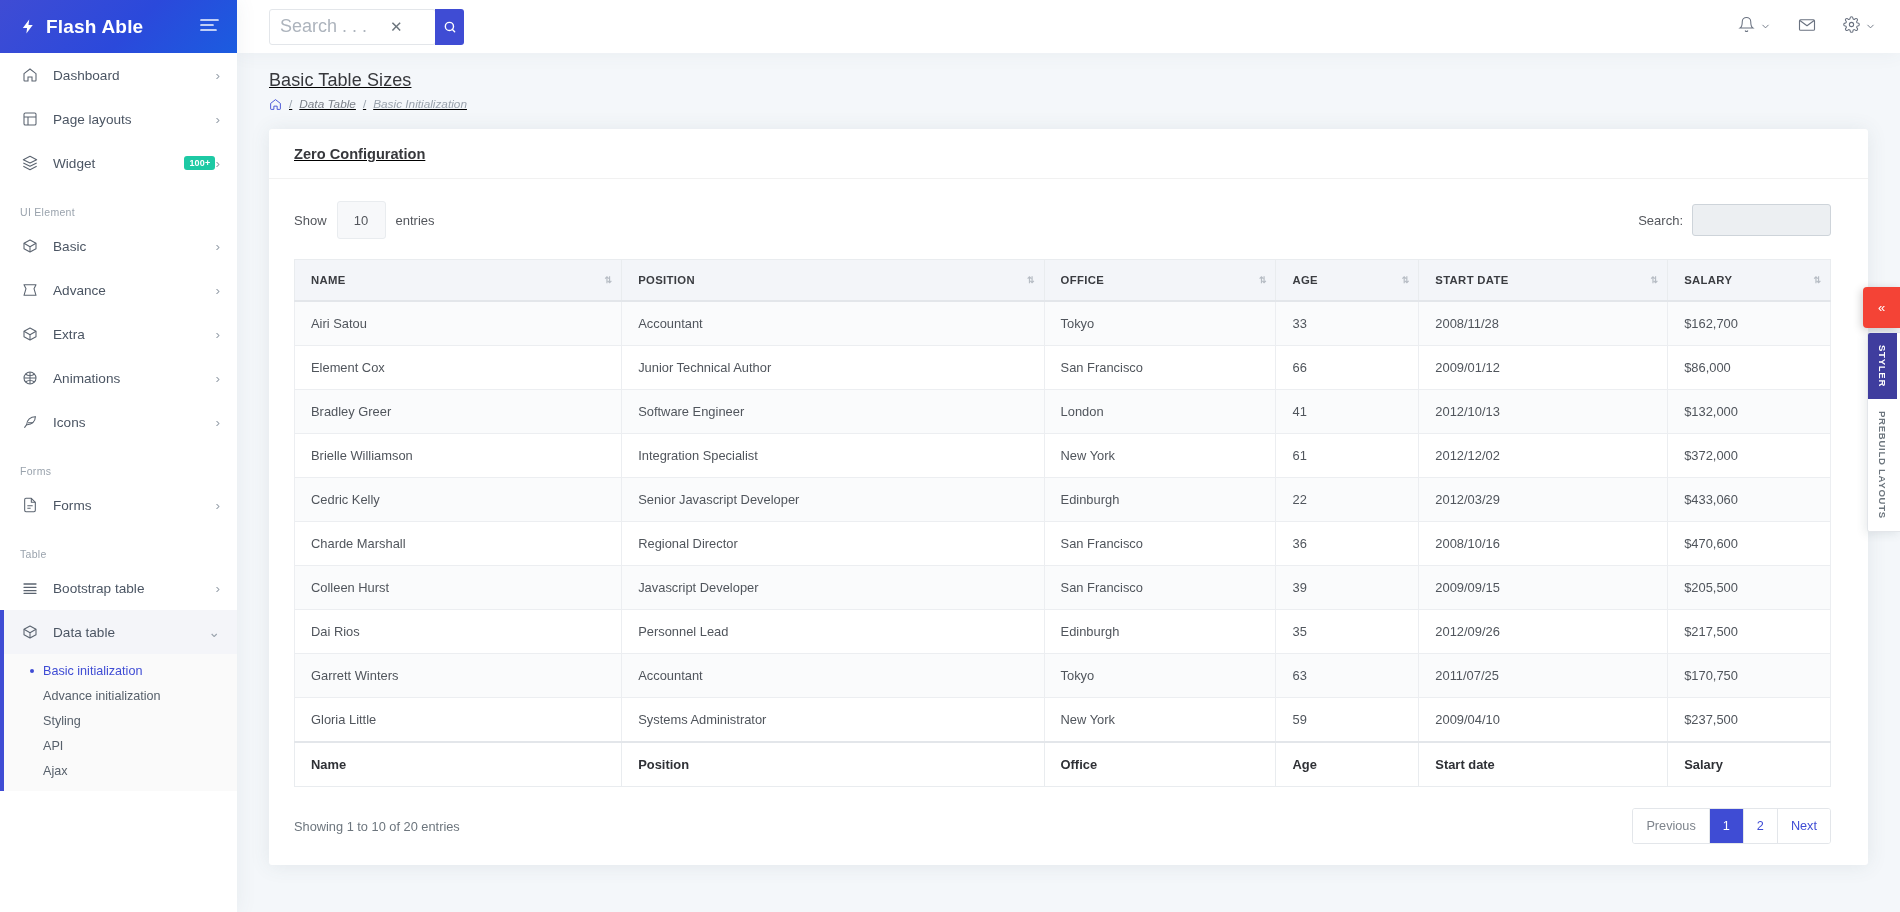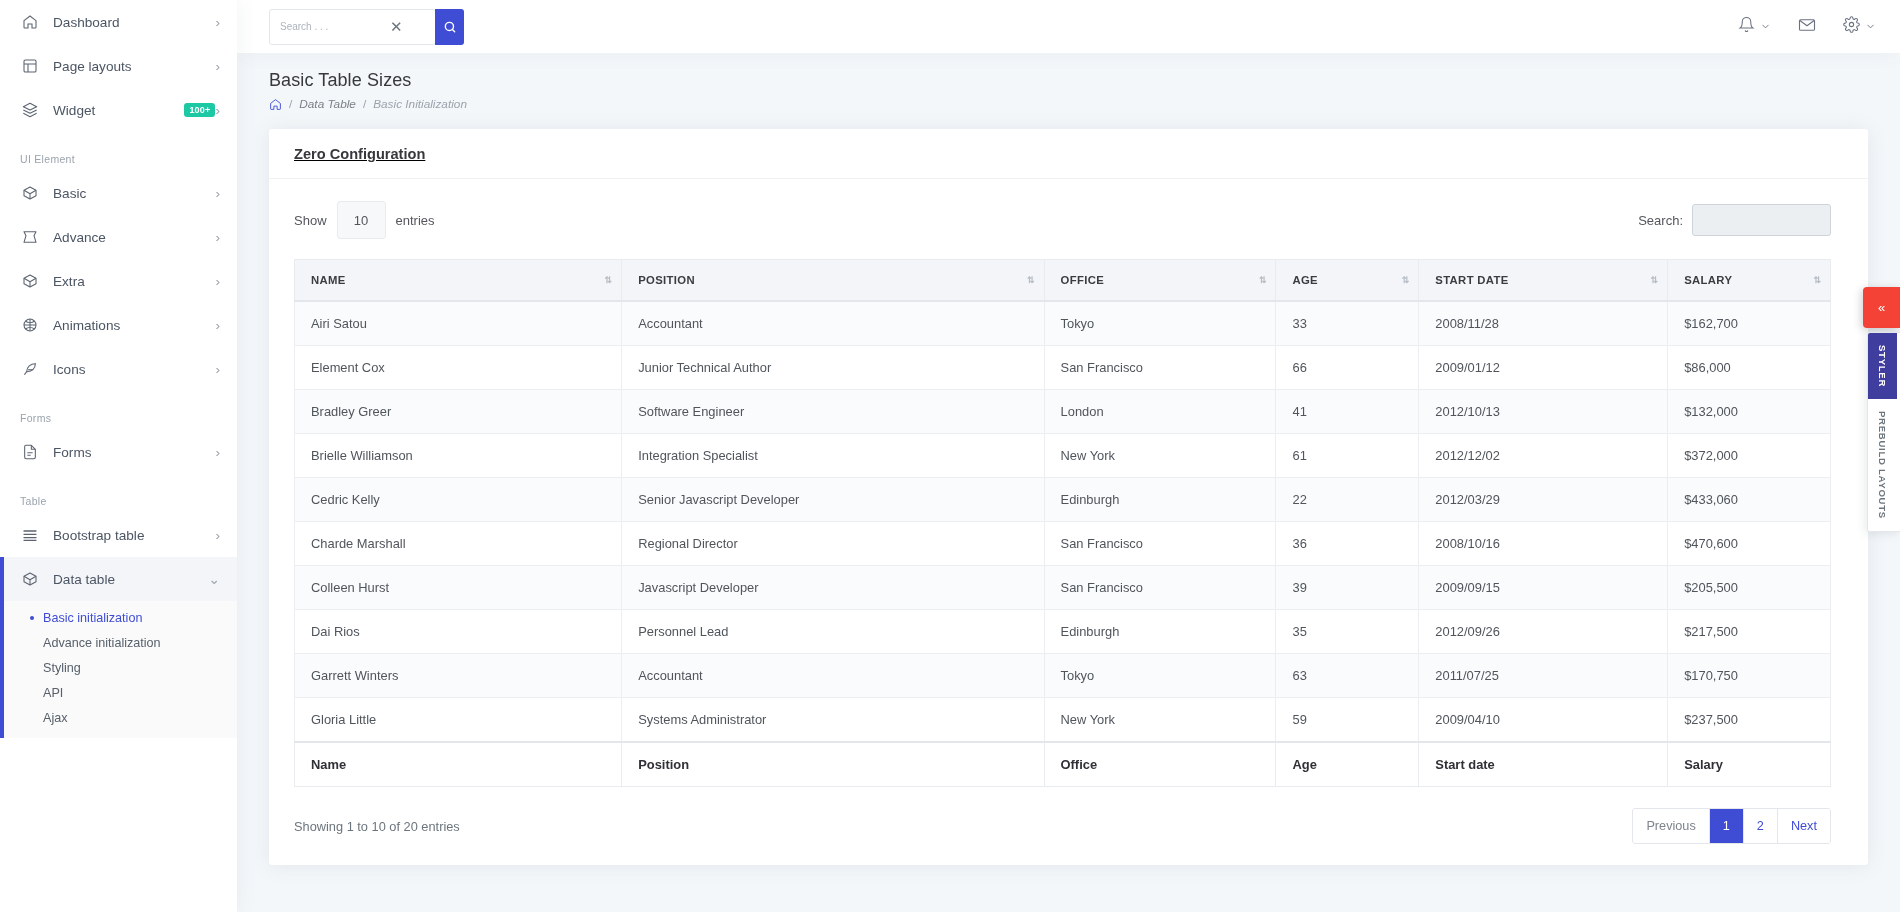--- a/index.html
+++ b/index.html
@@ -81,34 +81,34 @@
     padding: 0 24px 0 32px; flex: 0 0 53px;
     box-shadow: 0 1px 20px 0 rgba(69,90,100,.06);
     position: relative; z-index: 10;
   }
   .search-box {
     display:flex; align-items:center; width: 167px; height:36px;
     border:1px solid #e3e6ea; border-radius: 3px; background:#fff;
     padding-left: 10px; position:relative;
   }
   .search-box input {
-    border:0; outline:0; font-size:10px; color:#53565c;
+    border:0; outline:0; font-size:18px; color:#53565c;
     width: 106px; font-family:"Liberation Sans", sans-serif; background:transparent;
   }
   .search-box input::placeholder { color:#adb4bd; }
   .search-clear { color:#6c757d; font-size:15px; cursor:pointer; line-height:1; padding:0 4px; }
   .search-go {
     position:absolute; right:-29px; top:-1px;
     width:29px; height:36px; background:#3f4cd4; border-radius:0 3px 3px 0;
     display:flex; align-items:center; justify-content:center; cursor:pointer;
   }
   .topbar-right { margin-left:auto; display:flex; align-items:center; gap: 27px; }
   .tb-icon { display:flex; align-items:center; gap:5px; color:#6a7280; cursor:pointer; }
 
-  .page-head { padding: 17px 32px 0 32px; }
+  .page-head { padding: 17px 32px 0 32px; text-decoration: underline; }
   .page-title { font-size: 18px; color:#37383c; font-weight:400; letter-spacing:.1px; }
   .breadcrumb { display:flex; align-items:center; gap:7px; margin-top: 6px; font-size:11.8px; }
   .breadcrumb .home { color:#3f4cd4; display:flex; align-items:center; }
   .breadcrumb .sep { color:#9aa3ad; }
   .breadcrumb a { color:#7b8089; font-style: italic; text-decoration:none; cursor:pointer; }
   .breadcrumb .cur { color:#9aa3ad; font-style: italic; }
 
   .card {
     margin: 18px 32px 0 32px; background:#fff; border-radius:3px;
     box-shadow: 0 1px 20px 0 rgba(69,90,100,.10);
@@ -196,20 +196,35 @@
   }
   .styler-tab.on { background:#3f3d9e; color:#fff; }
   .styler-tab.off { background:#fff; color:#6c757d; }
 </style>
 </head>
 <body>
 
 <div class="app">
 
   <aside class="sidebar">
+    <div class="brand">
+      <div class="brand-logo">
+        <span>
+          <svg class="brand-bolt" viewBox="0 0 24 24" fill="#fff">
+              <path d="M13 2 4 14h6l-1 8 9-12h-6z"></path>
+            </svg>
+        </span>
+        <span class="brand-name">Flash Able</span>
+      </div>
+      <span class="brand-toggle">
+        <svg width="19" height="14" viewBox="0 0 19 14" fill="none" stroke="#fff" stroke-width="1.7" stroke-linecap="round">
+          <path d="M1 2h17M1 7h12M1 12h15"></path>
+        </svg>
+      </span>
+    </div>
 
     <nav class="nav-scroll">
 
       <div class="nav-item">
         <span class="ico">
           <svg width="16" height="16" viewBox="0 0 24 24" fill="none" stroke="currentColor" stroke-width="1.6">
               <path d="M3 10l9-7 9 7v10a1 1 0 0 1-1 1h-5v-6H9v6H4a1 1 0 0 1-1-1z"></path>
             </svg>
         </span>
         <span class="lbl">Dashboard</span>

